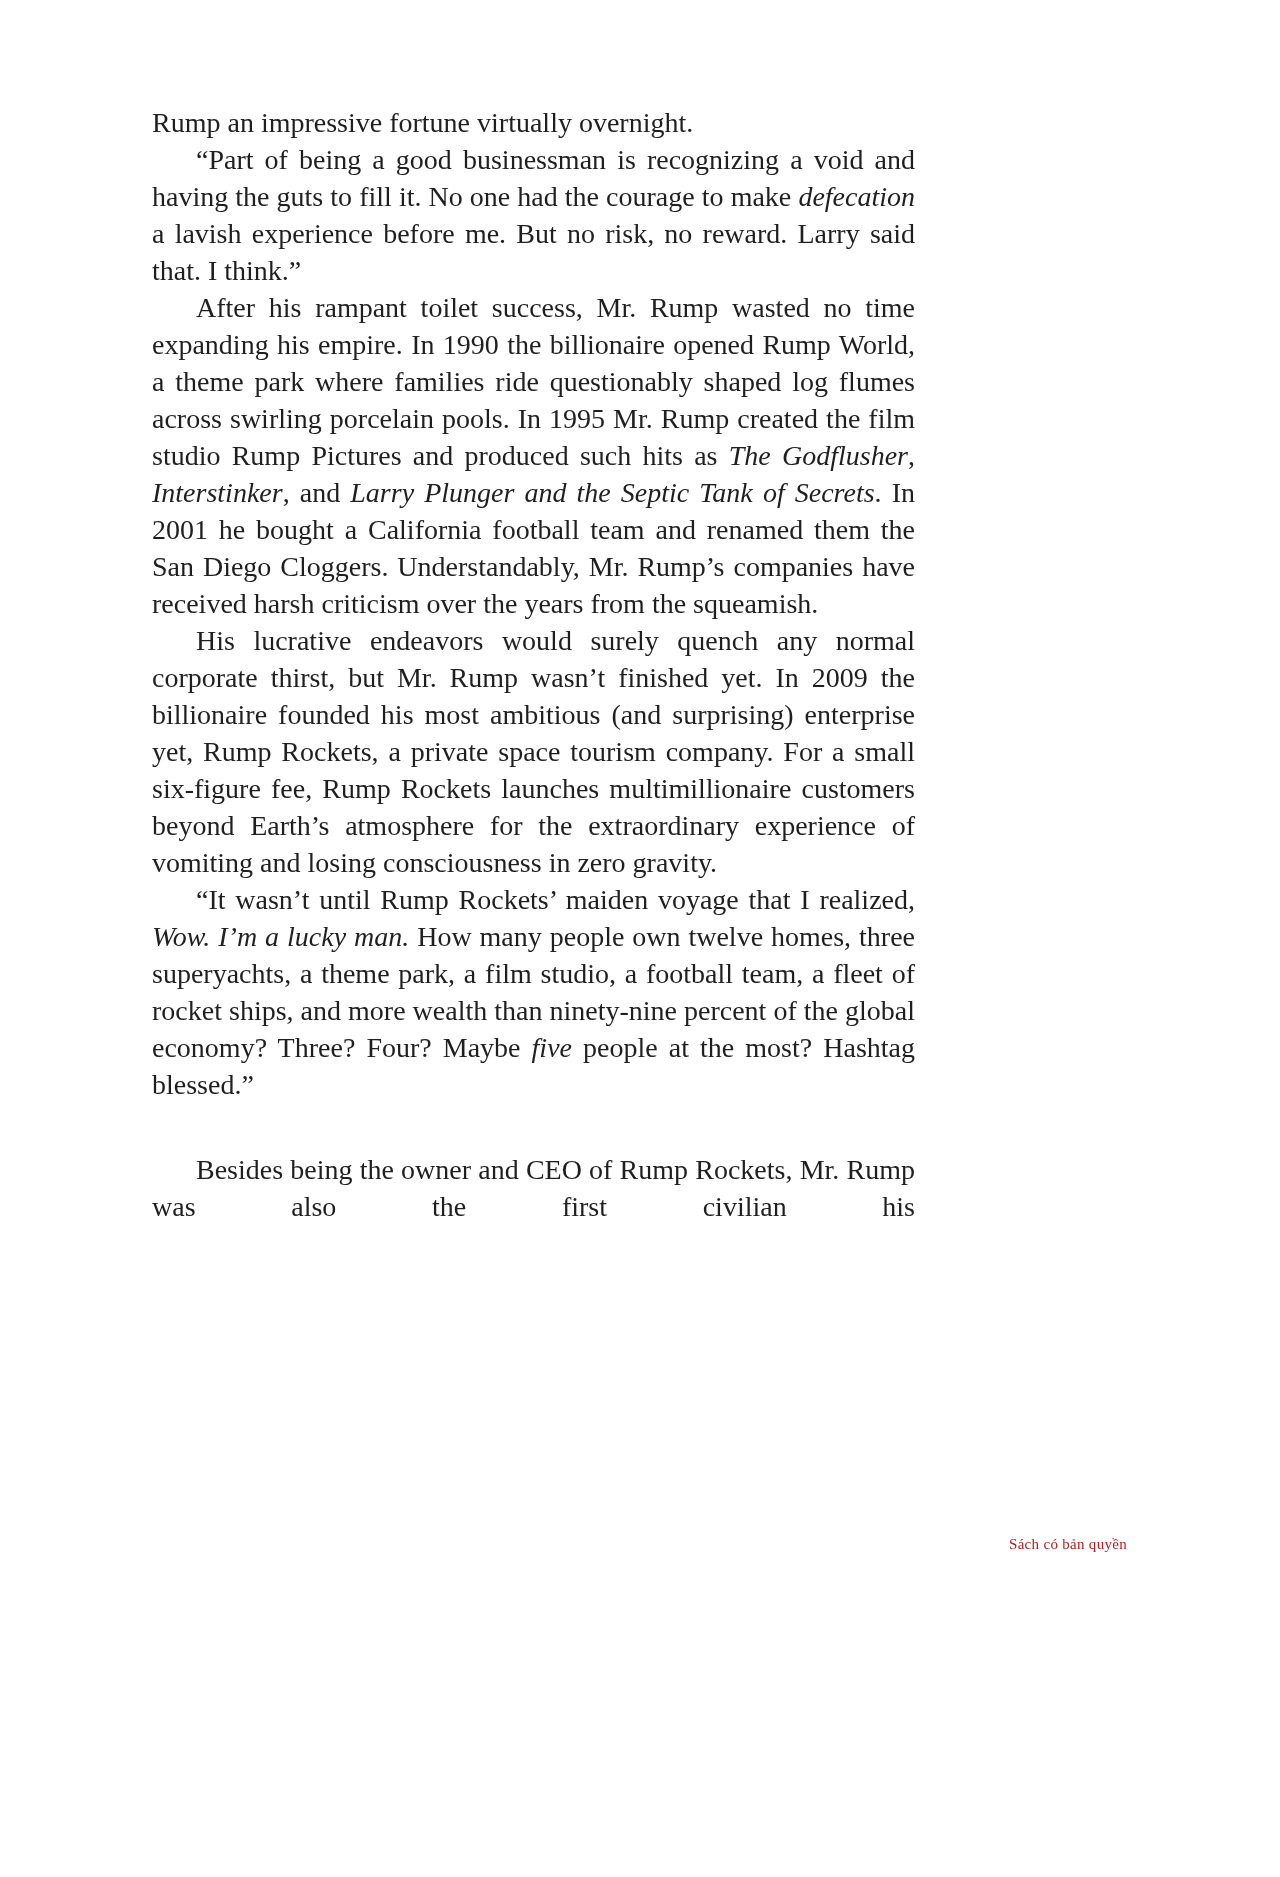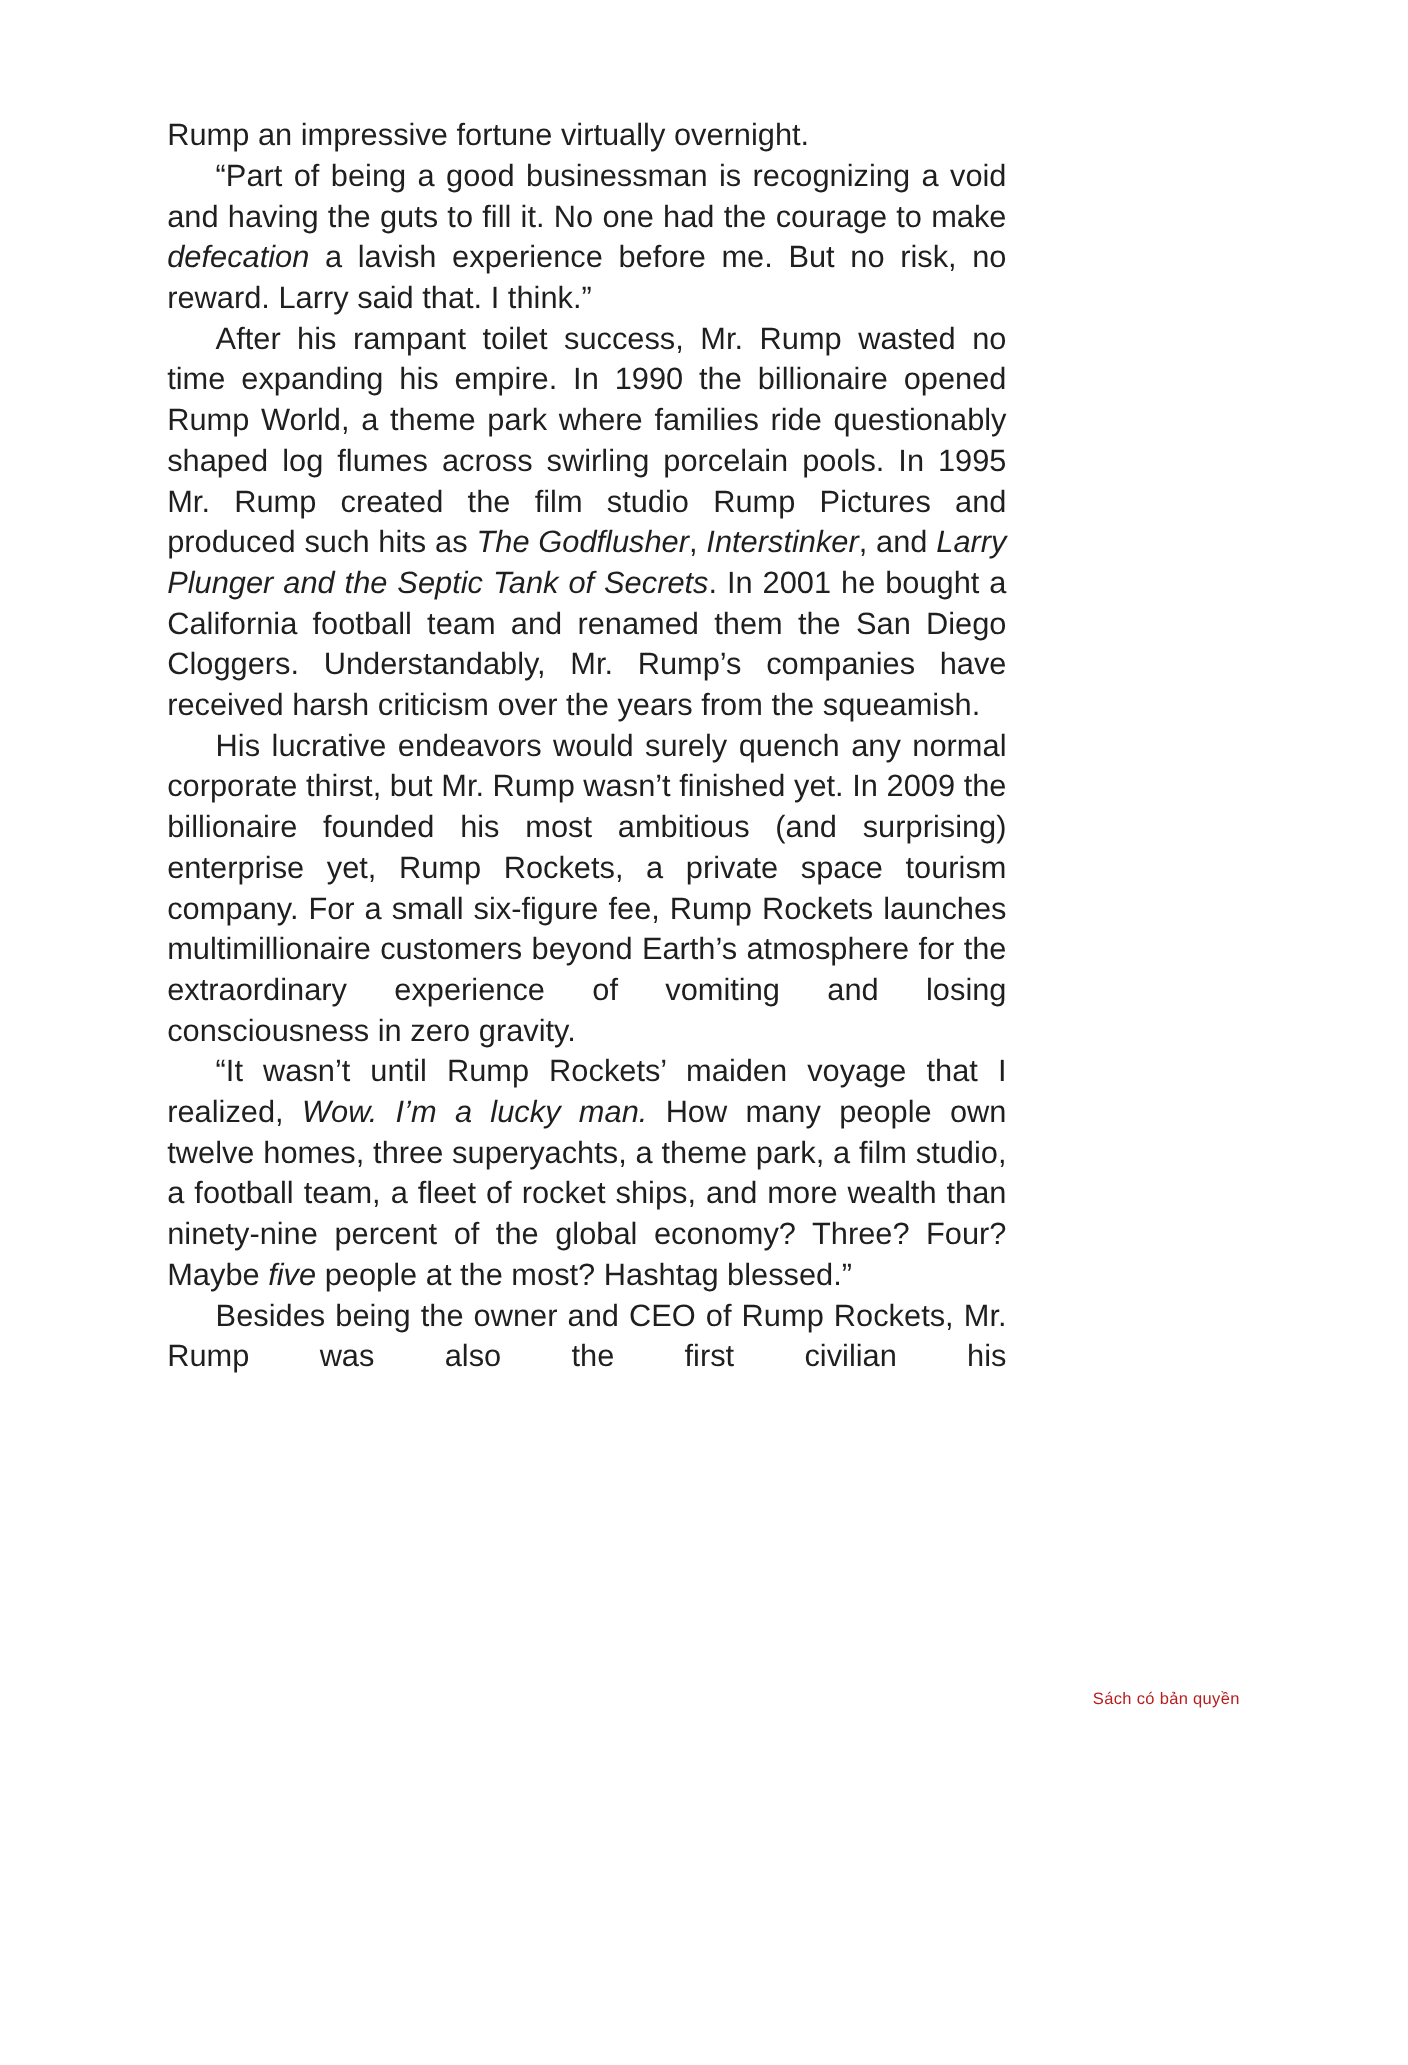--- a/index.html
+++ b/index.html
@@ -6,41 +6,42 @@
     margin: 0;
     padding: 0;
     background: #ffffff;
   }
   .page {
     position: relative;
     width: 1280px;
     height: 1877px;
     background: #ffffff;
     overflow: hidden;
-    font-family: Liberation Sans, sans-serif;
+    font-family: Liberation Serif, serif;
   }
   .text-block {
     position: absolute;
     left: 152px;
     top: 104px;
     width: 763px;
     font-size: 28px;
     line-height: 37px;
     color: #1f1f1f;
     text-align: justify;
   }
   .text-block p {
     margin: 0;
     padding: 0;
   }
   .text-block p.indent {
     text-indent: 44px;
   }
   .text-block p.justify-last {
     text-align-last: justify;
+    margin-top: 48px;
   }
   .text-block em {
     font-style: italic;
   }
   .watermark {
     position: absolute;
     top: 1536px;
     right: 153px;
     font-size: 15px;
     color: #b91c1c;

